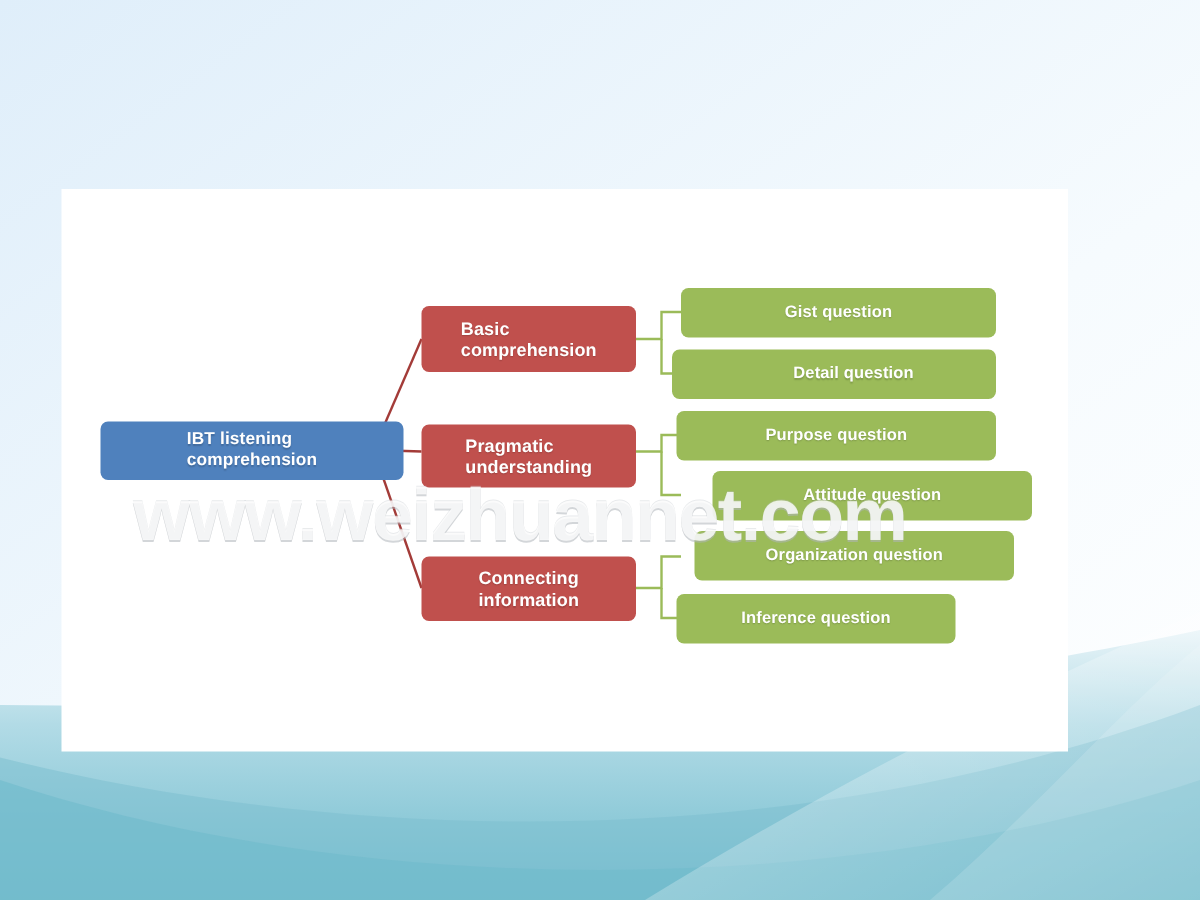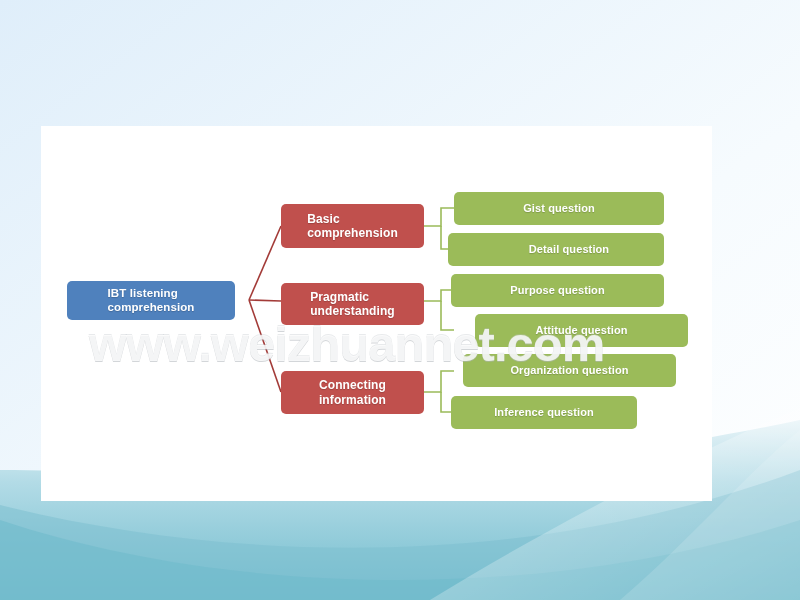--- a/index.html
+++ b/index.html
@@ -129,21 +129,21 @@
     <g stroke="#9bbb59" stroke-width="1.6" fill="none">
       <path d="M424,226 L441,226 L441,208 L454,208"></path>
       <path d="M441,226 L441,249 L454,249"></path>
       <path d="M424,301 L441,301 L441,290 L454,290"></path>
       <path d="M441,301 L441,330 L454,330"></path>
       <path d="M424,392 L441,392 L441,371 L454,371"></path>
       <path d="M441,392 L441,412 L454,412"></path>
     </g>
   </svg>
 
-  <div class="node root" style="left:67px; top:281px; width:168px; height:39px;">
+  <div class="node root" style="left:67px; top:281px; width:202px; height:39px;">
     <span class="node-label">IBT listening
 comprehension</span>
   </div>
 
   <div class="node branch" style="left:281px; top:204px; width:143px; height:44px;">
     <span class="node-label">Basic
 comprehension</span>
   </div>
 
   <div class="node branch" style="left:281px; top:371px; width:143px; height:43px;">

